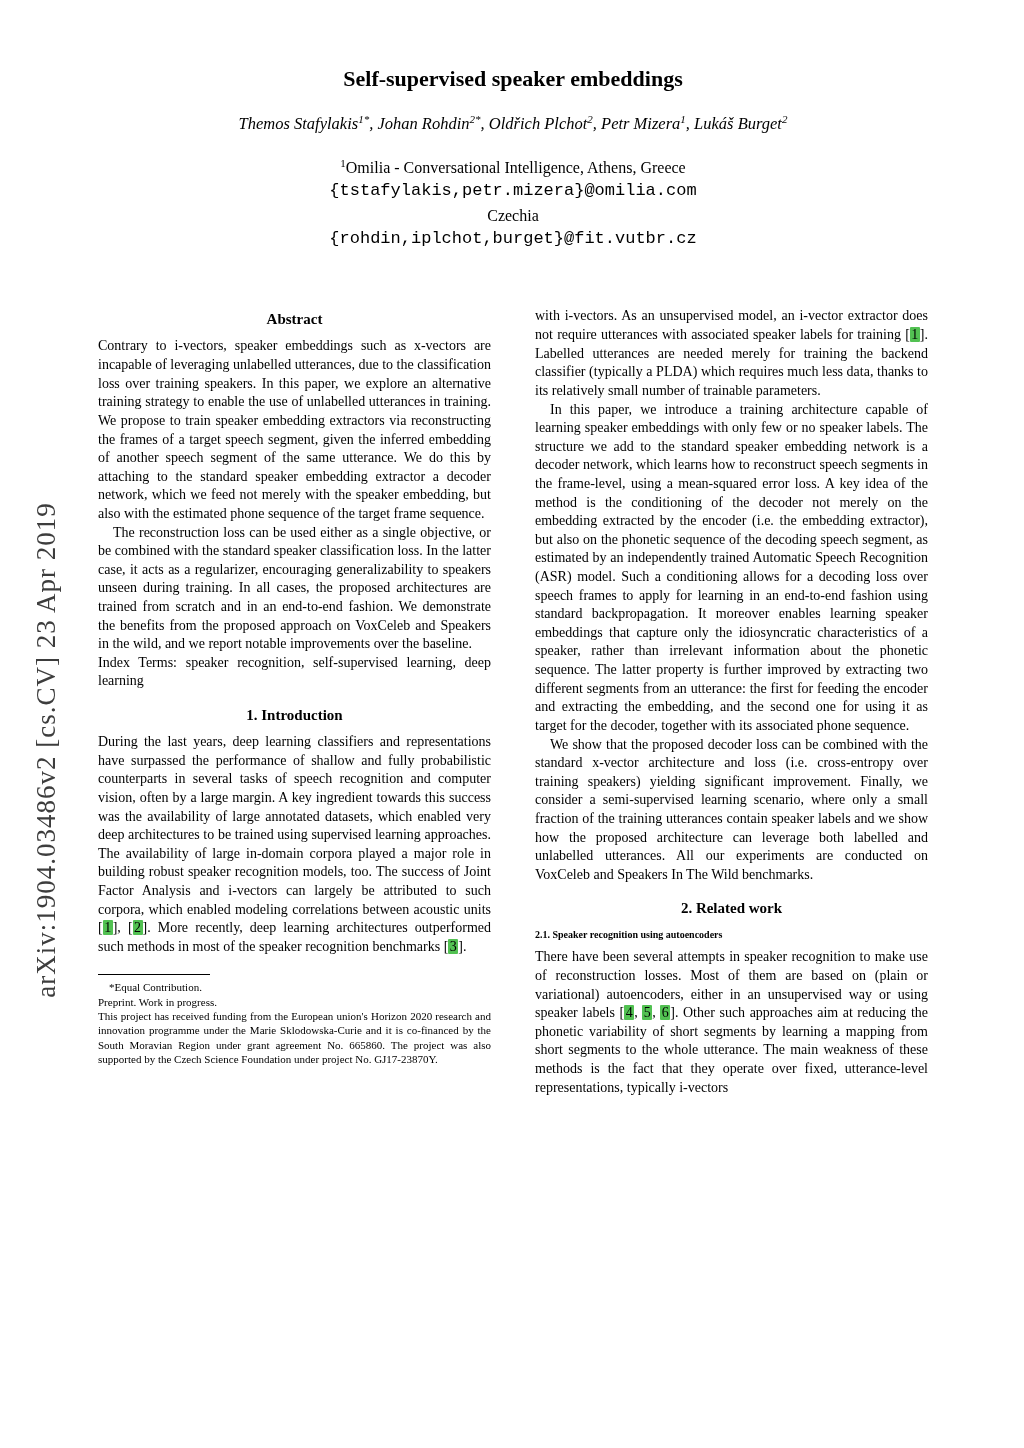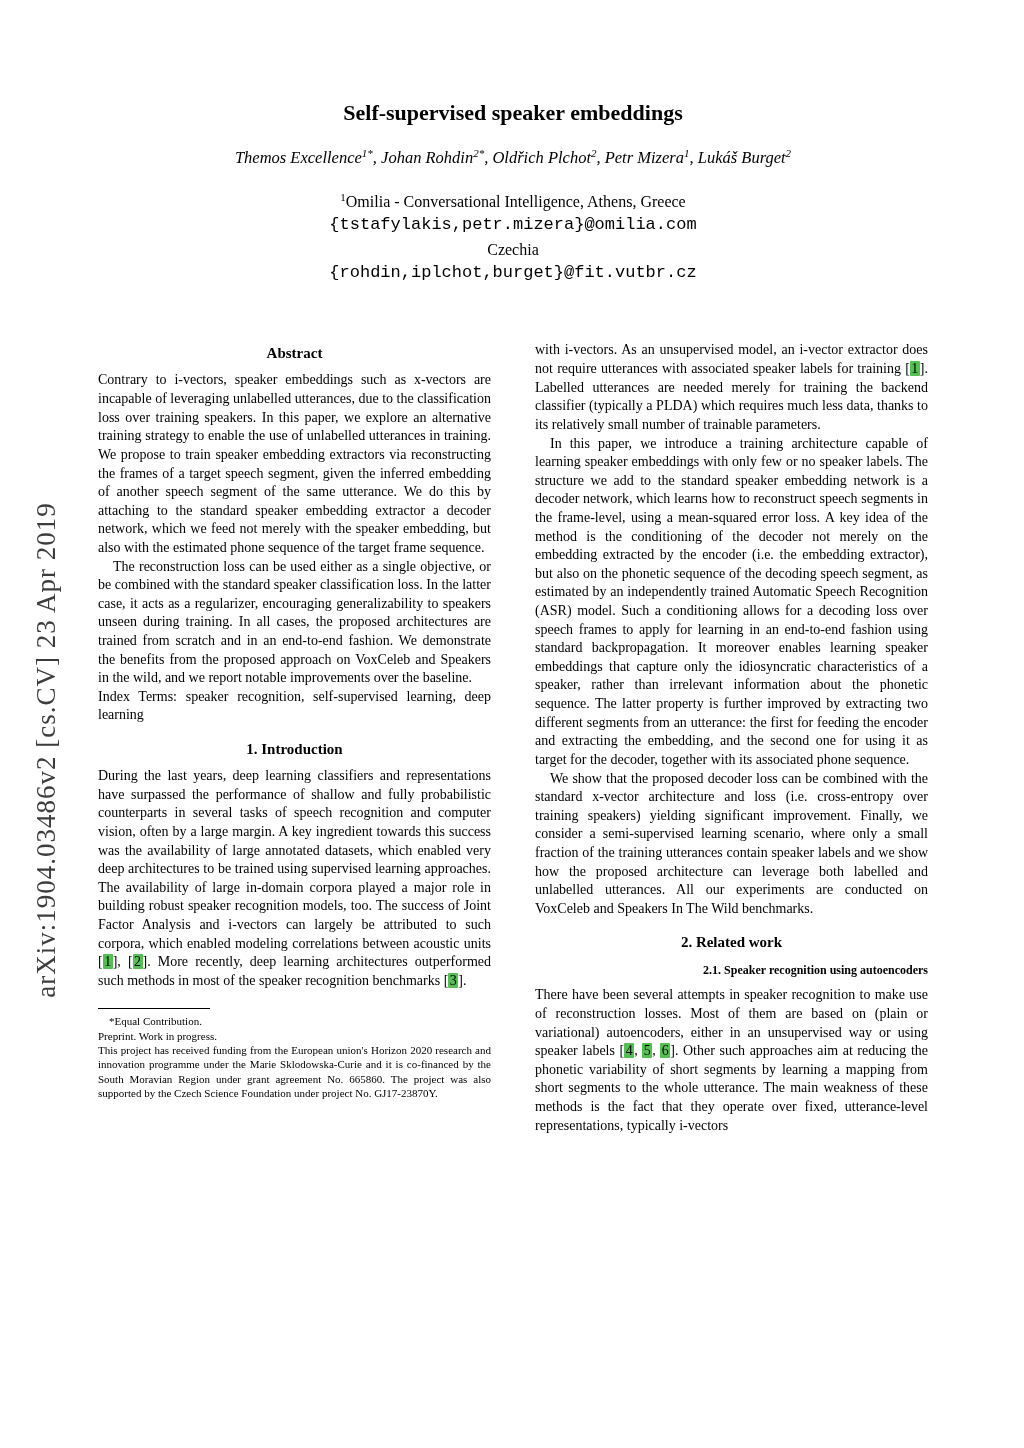--- a/index.html
+++ b/index.html
@@ -15,32 +15,32 @@
     position:absolute;
     left:46px;top:750px;
     transform: rotate(-90deg) translate(-50%,-50%);
     transform-origin:0 0;
     white-space:nowrap;
     font-size:27px;
     letter-spacing:1px;
     color:#3d3d3d;
   }
   .content{margin-left:98px;width:830px;}
-  .paper-header{padding-top:100px;text-align:center;}
+  .paper-header{padding-top:66px;text-align:center;}
   .paper-title{font-size:22px;font-weight:bold;margin:0;}
   .authors{font-style:italic;font-size:16.5px;margin-top:20px;}
   .authors sup{font-size:11px;}
   .affil-block{margin-top:22px;font-size:16px;line-height:1.45;}
   .affil-line sup{font-size:11px;}
   .email-line{font-family:Liberation Mono, monospace;font-size:17px;line-height:1.45;}
   .columns{display:flex;gap:44px;margin-top:56px;text-align:justify;}
   .col{width:393px;}
   .sec-heading{text-align:center;font-weight:bold;font-size:15px;margin:16px 0 9px;}
   .col .sec-heading:first-child{margin-top:4px;}
-  .sub-heading{text-align:right;font-weight:bold;font-size:12px;margin:12px 0 8px;}
+  .sub-heading{text-align:left;font-weight:bold;font-size:10px;margin:12px 0 8px;}
   .para{font-size:14px;line-height:1.33;margin:0;}
   .para.indent{text-indent:15px;}
   .para.small{font-size:11px;line-height:1.3;}
   .para.small.indent{text-indent:11px;}
   .footnote-rule{width:112px;border-top:1.2px solid #000;margin:18px 0 5px 0;}
   .cite{
     background:var(--cite-bg,#52c152);
     padding:0 1.5px;
     border-radius:1px;
   }
@@ -52,21 +52,21 @@
 <div class="page">
 
   <div class="arxiv-sidebar">arXiv:1904.03486v2  [cs.CV]  23 Apr 2019</div>
 
   <div class="content">
 
     <header class="paper-header">
       <h1 class="paper-title">Self-supervised speaker embeddings</h1>
 
       <div class="authors">
-        <span><span>Themos Excellence</span><sup>1*</sup><span>, </span></span><span><span>Johan Rohdin</span><sup>2*</sup><span>, </span></span><span><span>Oldřich Plchot</span><sup>2</sup><span>, </span></span><span><span>Petr Mizera</span><sup>1</sup><span>, </span></span><span><span>Lukáš Burget</span><sup>2</sup><span></span></span>
+        <span><span>Themos Stafylakis</span><sup>1*</sup><span>, </span></span><span><span>Johan Rohdin</span><sup>2*</sup><span>, </span></span><span><span>Oldřich Plchot</span><sup>2</sup><span>, </span></span><span><span>Petr Mizera</span><sup>1</sup><span>, </span></span><span><span>Lukáš Burget</span><sup>2</sup><span></span></span>
       </div>
 
       <div class="affil-block">
         <div class="affil-line"><sup>1</sup><span>Omilia - Conversational Intelligence, Athens, Greece</span></div>
         <div class="email-line">{tstafylakis,petr.mizera}@omilia.com</div>
         <div class="affil-line"><span>Czechia</span></div>
         <div class="email-line">{rohdin,iplchot,burget}@fit.vutbr.cz</div>
       </div>
     </header>
 

